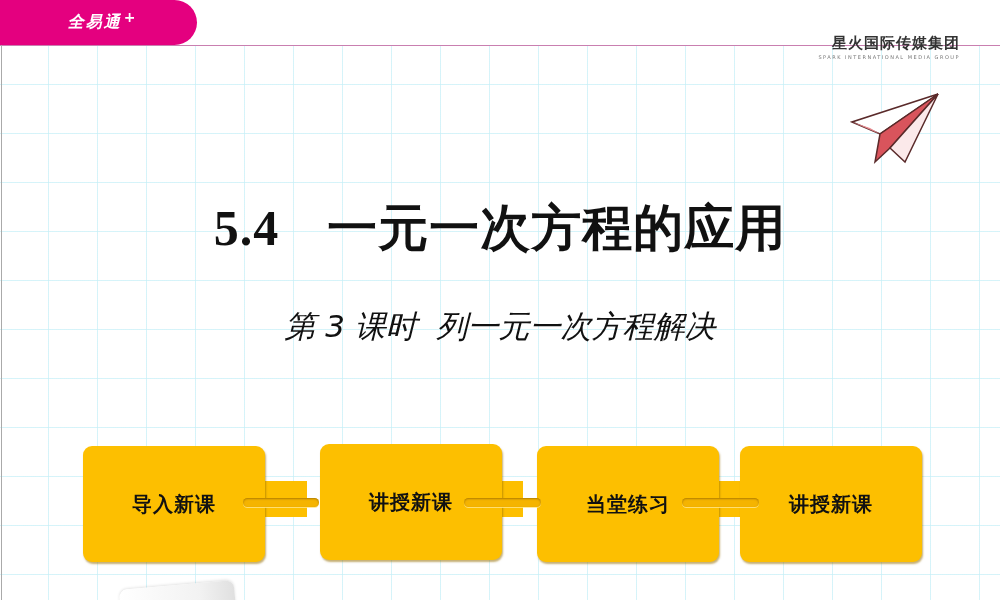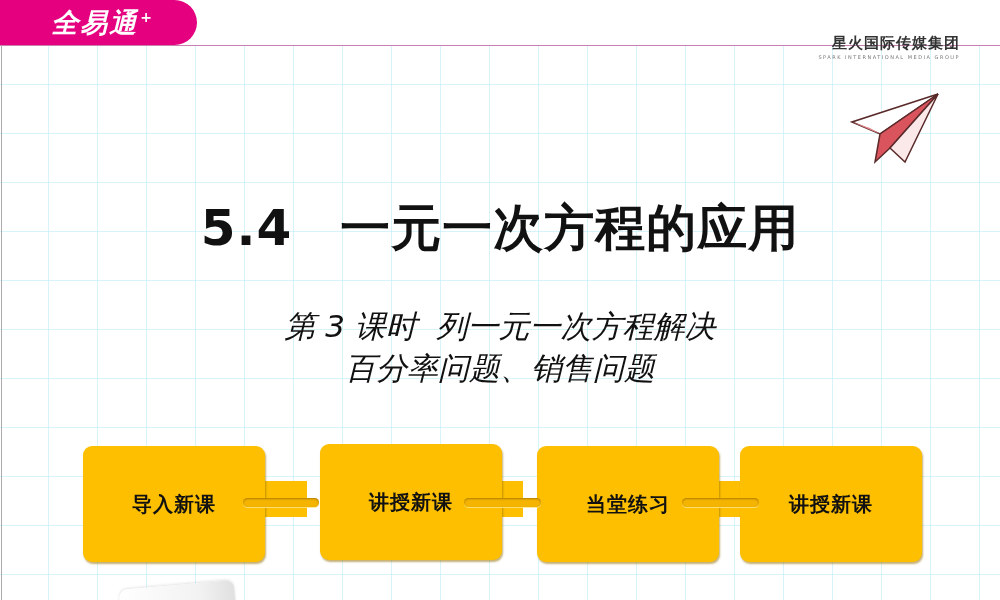--- a/index.html
+++ b/index.html
@@ -15,34 +15,34 @@
   }
   .left-rule { position: absolute; left: 1px; top: 45px; width: 1px; height: 555px; background: #aaaaaa; }
   .header-line { position: absolute; left: 0; top: 45px; width: 1000px; height: 1px; background: #c97fb0; }
   .header-white { position: absolute; left: 0; top: 0; width: 1000px; height: 45px; background: #fff; }
   .brand-tab {
     position: absolute; left: 0; top: 0; width: 197px; height: 45px;
     background: #e4007f; border-radius: 0 24px 24px 0;
     display: flex; align-items: center; justify-content: center;
   }
   .brand-logo {
-    color: #fff; font-size: 27px; font-weight: bold; letter-spacing: 2px;
+    color: #fff; font-size: 16px; font-weight: bold; letter-spacing: 2px;
     font-family: "DejaVu Serif", "Liberation Serif", serif; font-style: italic;
     margin-left: 6px;
   }
   .brand-plus { color: #fff; font-size: 14px; font-weight: bold; margin-left: 2px; margin-top: -12px; }
   .publisher { position: absolute; right: 40px; top: 6px; text-align: right; margin-top: 28px; }
   .publisher-cn { font-size: 15px; font-weight: bold; color: #333; letter-spacing: 1px; }
   .publisher-en { font-size: 5px; color: #777; letter-spacing: 1.5px; margin-top: 1px; }
 
   .plane { position: absolute; left: 850px; top: 92px; width: 90px; height: 75px; }
 
   .title {
     position: absolute; left: 0; top: 195px; width: 1000px; text-align: center;
-    font-size: 50px; font-weight: bold; color: #111; letter-spacing: 1px;
+    font-size: 50px; font-weight: bold; color: #111; letter-spacing: 1px; font-family: Liberation Serif, serif;
   }
   .title .num { margin-right: 48px; }
   .subtitle {
     position: absolute; left: 0; top: 305px; width: 1000px; text-align: center;
     font-size: 31px; color: #111; line-height: 42px; font-style: italic;
   }
 
   .flow { position: absolute; left: 0; top: 0; width: 908px; height: 600px; }
   .box {
     position: absolute; width: 182px; height: 116px; background: #fdbf00;
@@ -86,21 +86,20 @@
   <polygon points="88,2 40,56 55,70" fill="#fbe9ea" stroke="#5a2a2a" stroke-width="1.5"></polygon>
   <polygon points="2,30 30,42 20,36" fill="#e88a90"></polygon>
 </svg>
 
 <div class="title">
   <span class="num">5.4</span><span>一元一次方程的应用</span>
 </div>
 
 <div class="subtitle">
   <div style="white-space:pre;">第 3 课时  列一元一次方程解决</div>
-  <div>百分率问题、销售问题</div>
 </div>
 
 <div class="flow">
 
   <div class="link" style="left:263px; width:44px;"></div>
   <div class="link" style="left:485px; width:38px;"></div>
   <div class="link" style="left:701px; width:42px;"></div>
 
   <div class="box" style="left:83px; top:446px;">
     <span class="box-label">导入新课</span>

